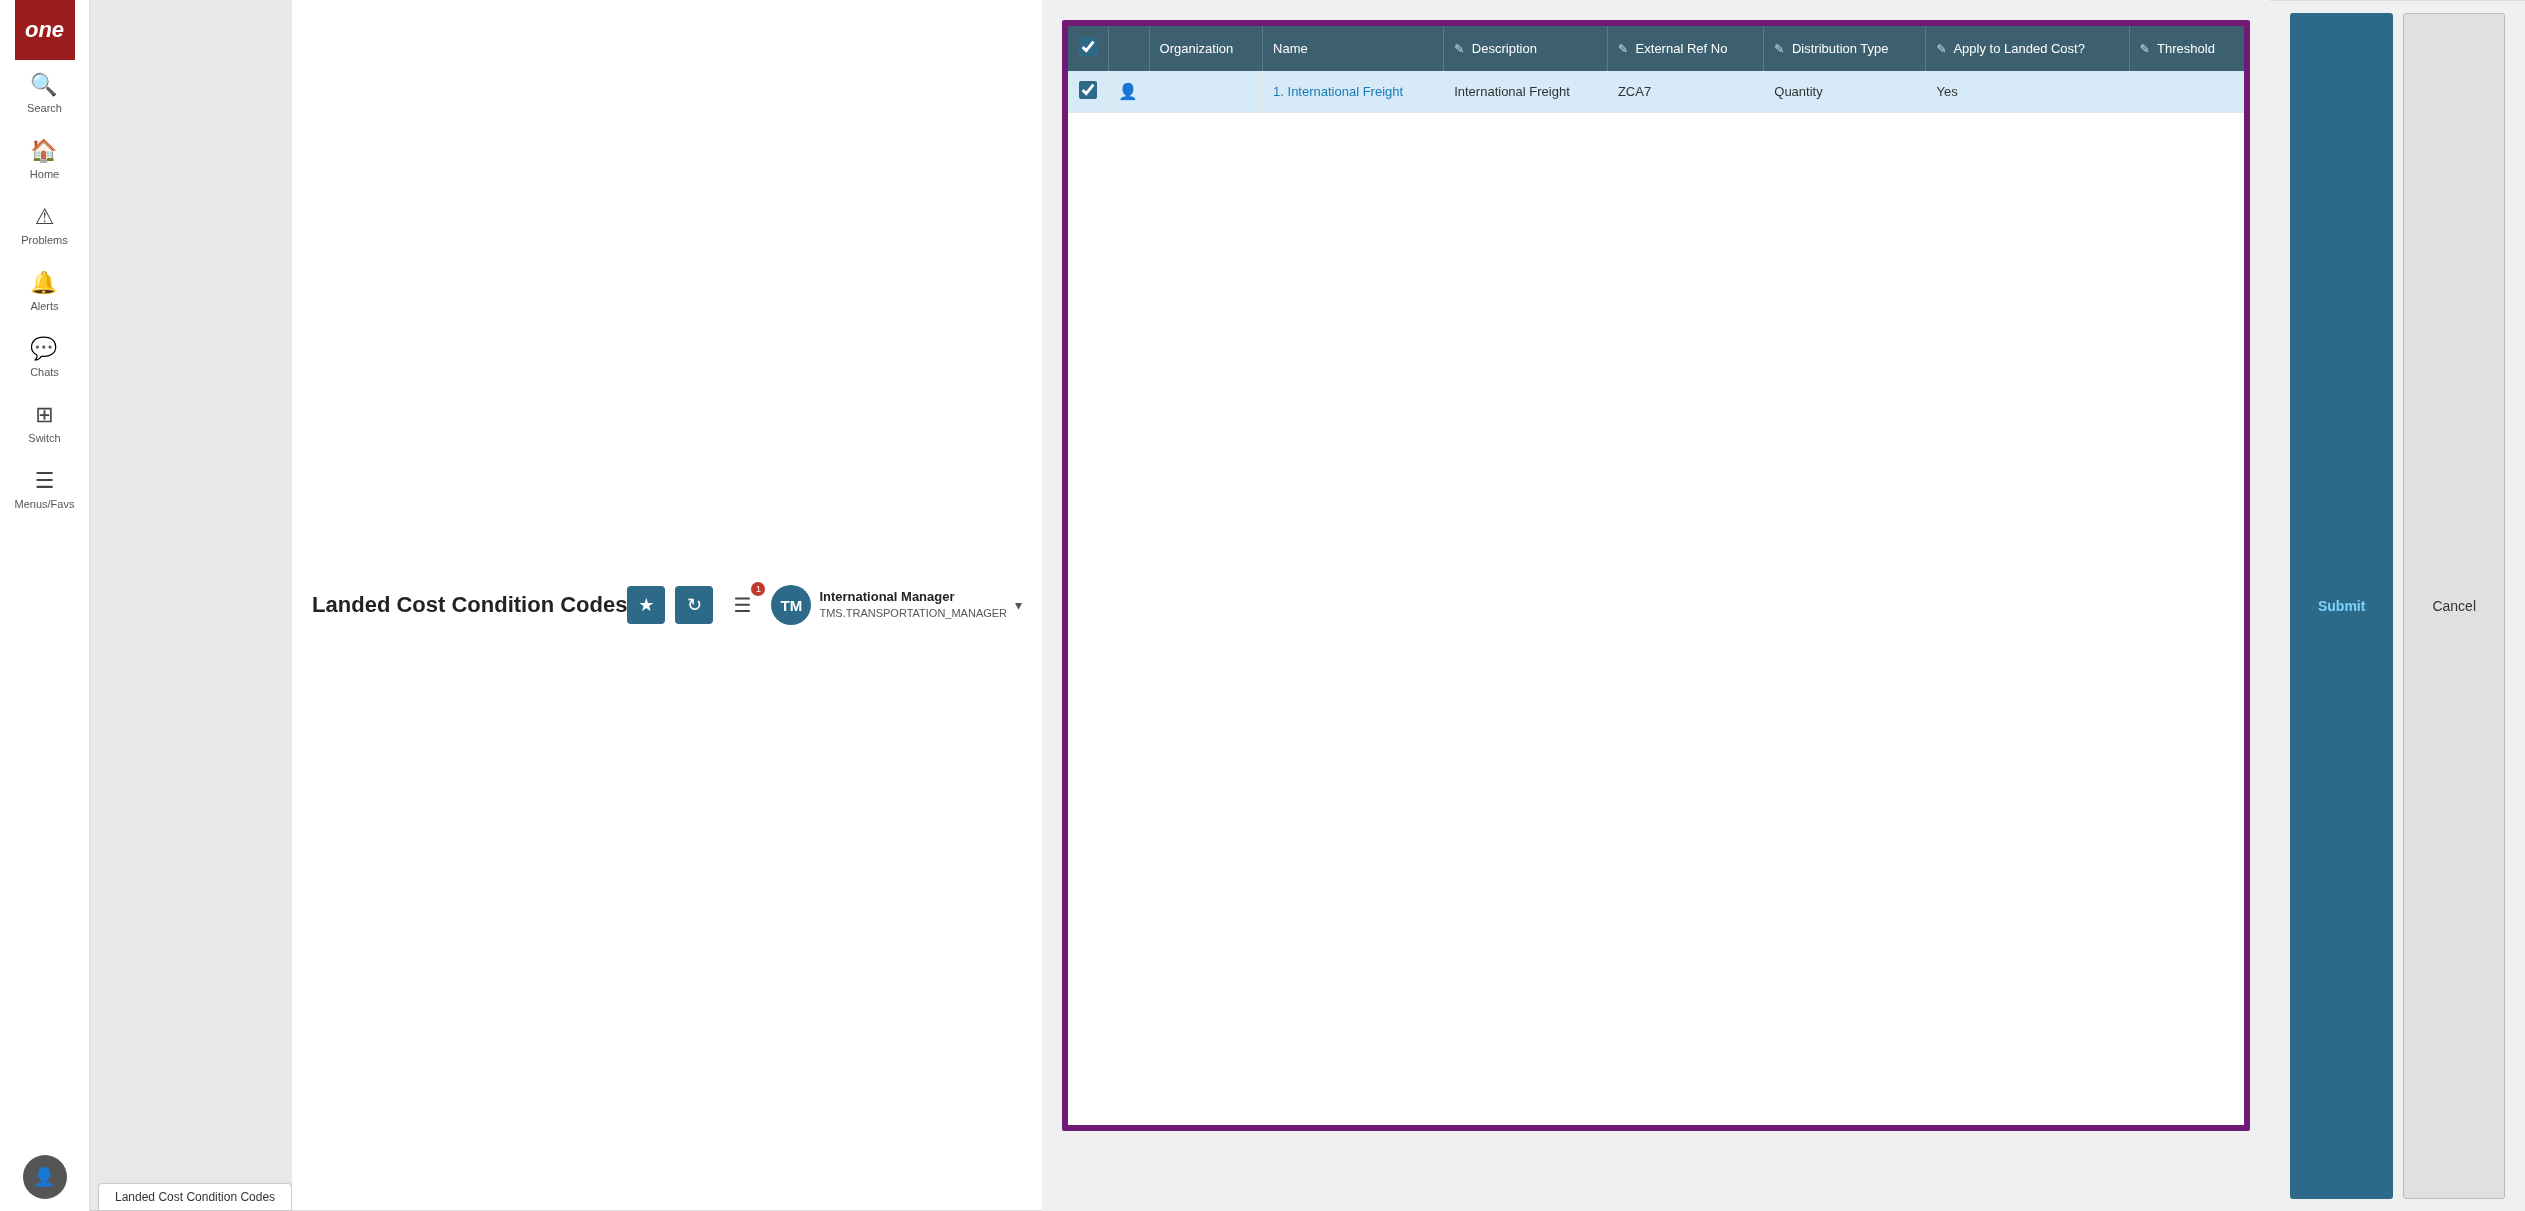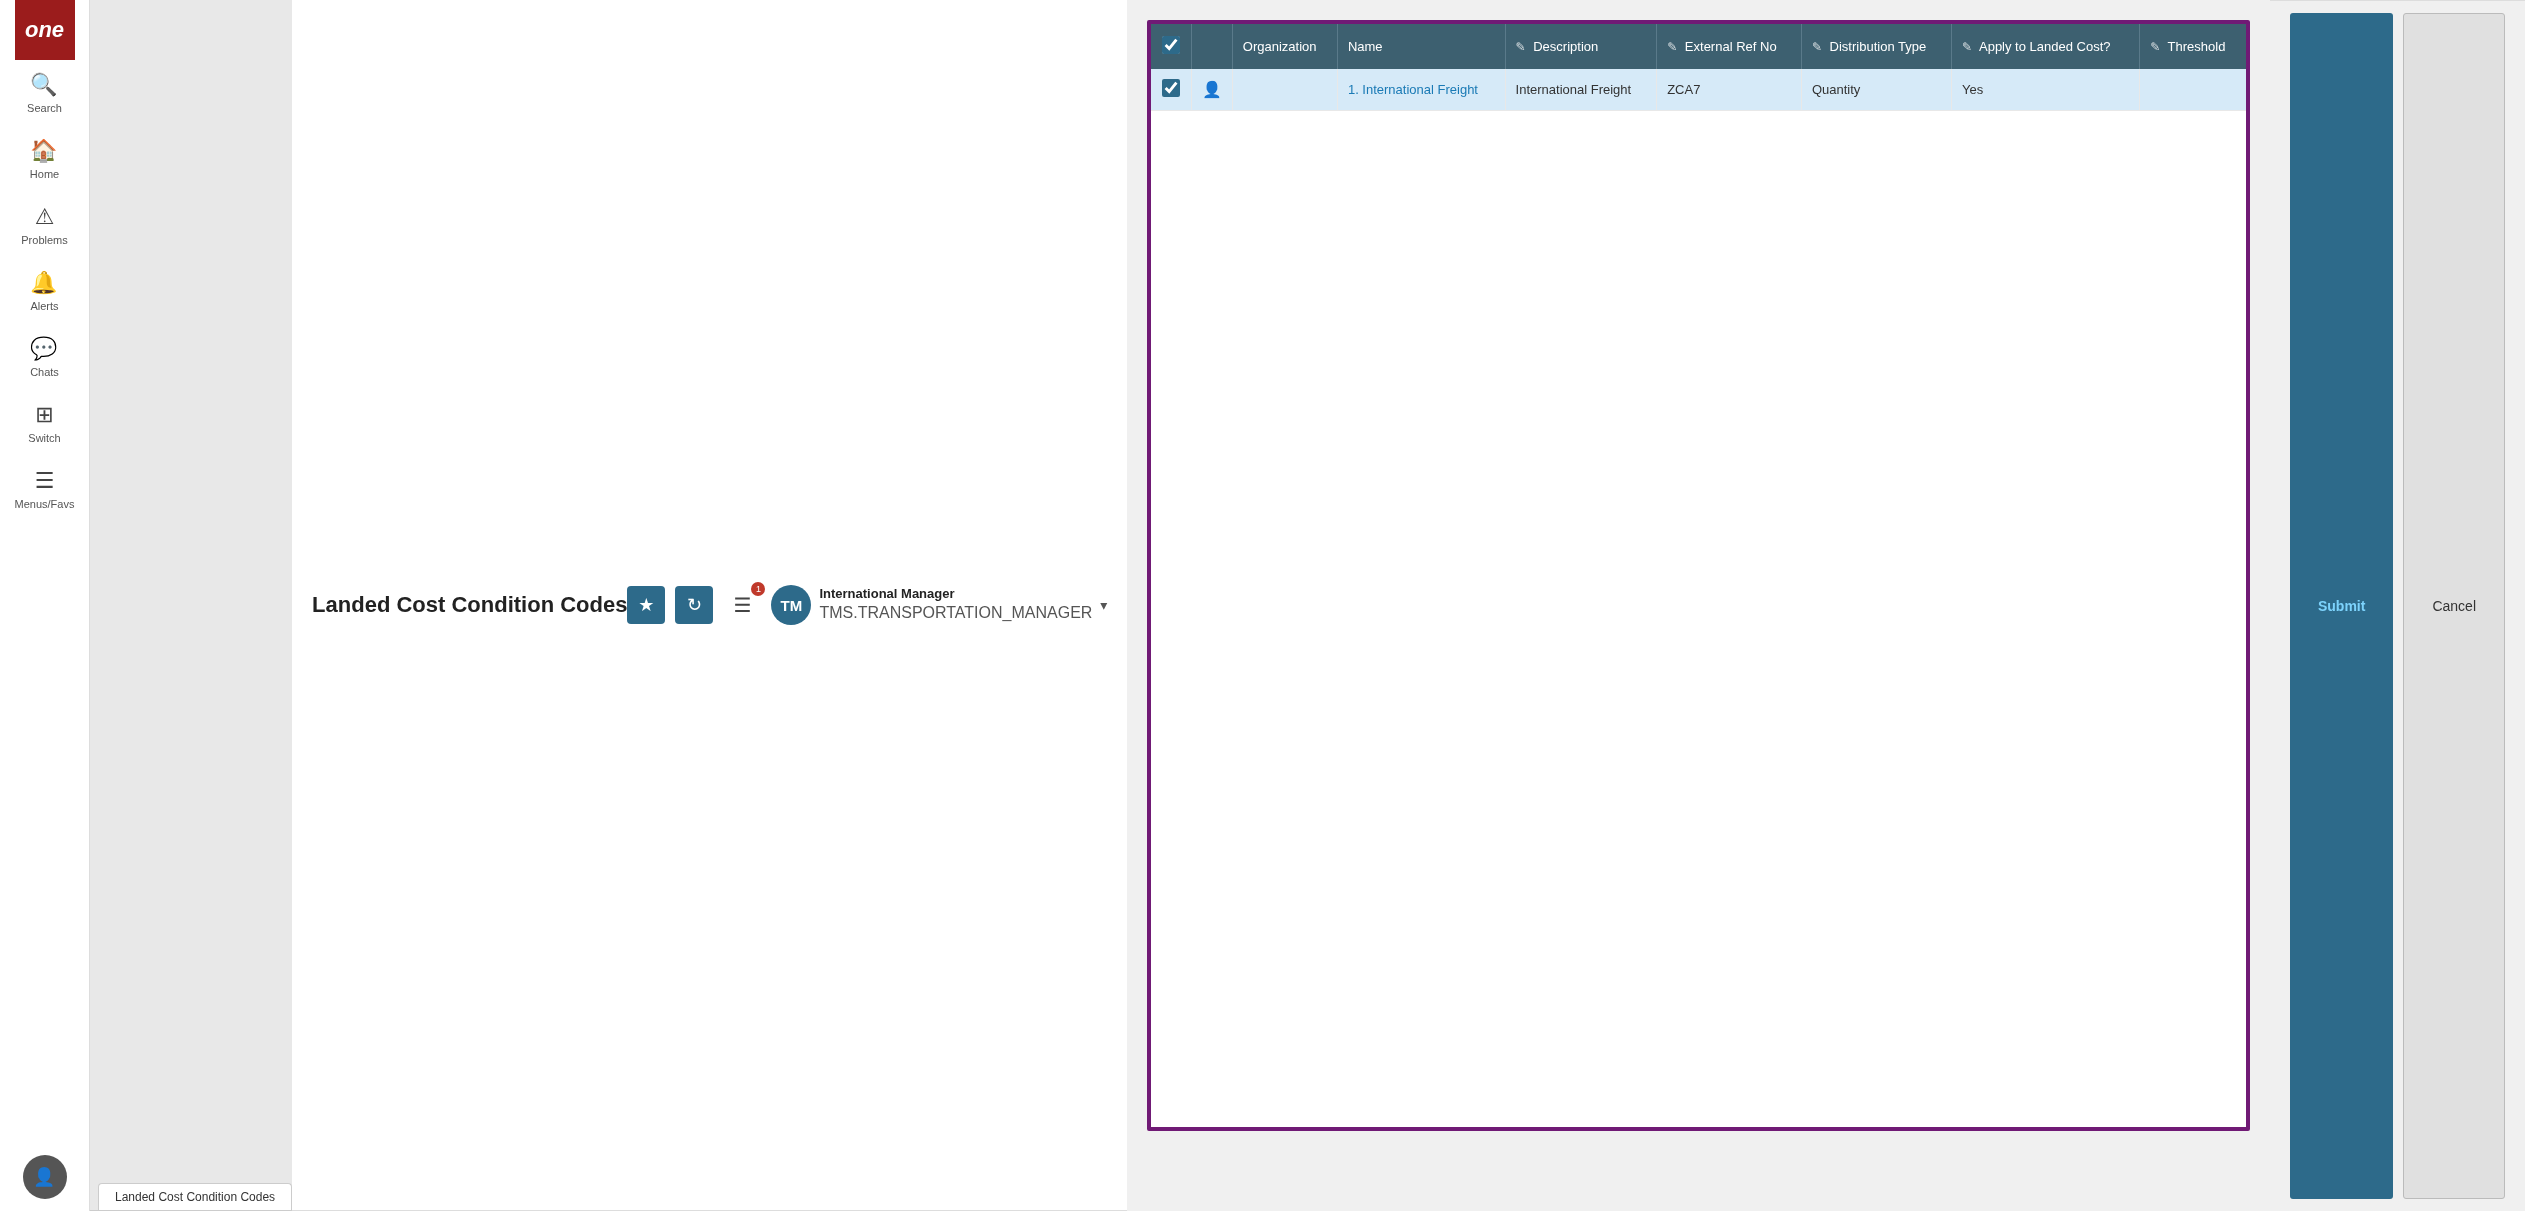--- a/index.html
+++ b/index.html
@@ -151,33 +151,33 @@
       border-radius: 50%;
       color: white;
       font-size: 15px;
       font-weight: bold;
       display: flex;
       align-items: center;
       justify-content: center;
     }
     .user-details { line-height: 1.3; }
     .user-name { font-size: 13px; font-weight: bold; color: #222; }
-    .user-role { font-size: 16px; color: #555; }
+    .user-role { font-size: 11px; color: #555; }
     .dropdown-arrow { font-size: 14px; color: #555; }
 
     
     .content {
       flex: 1;
       background: #f0f0f0;
       padding: 20px;
       overflow: auto;
     }
     .content-card {
       background: #fff;
-      border: 4px solid #701a75;
+      border: 6px solid #701a75;
       border-radius: 2px;
       overflow: hidden;
       height: calc(100% - 60px);
     }
 
     
     .data-table {
       width: 100%;
       border-collapse: collapse;
     }

